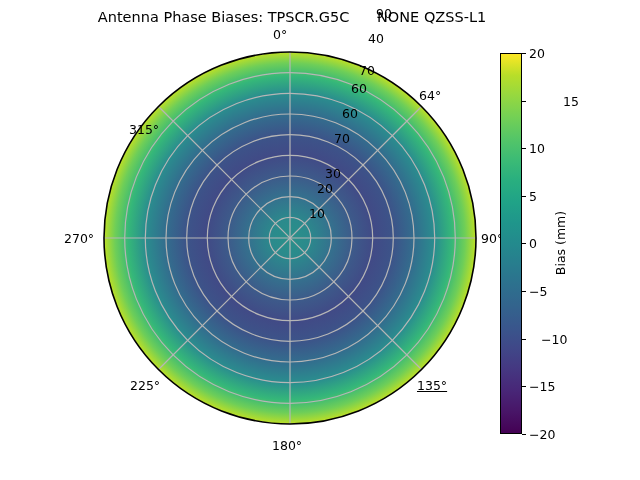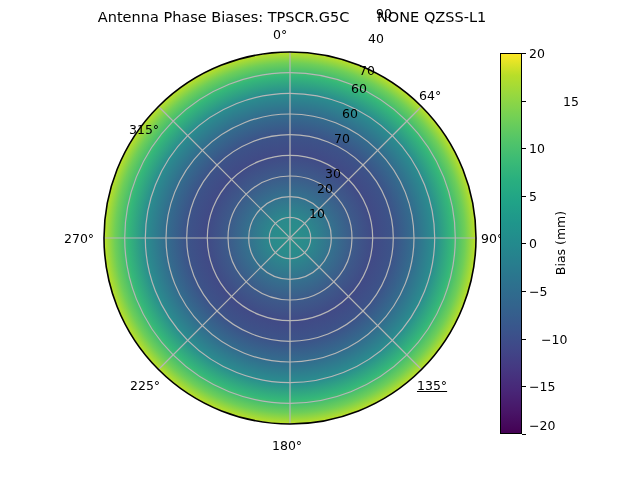--- a/index.html
+++ b/index.html
@@ -201,17 +201,17 @@
   <div class="cb-tick" style="top:434px;"></div>
 
   <span class="cb-ticklabel" style="top:53px;">20</span>
   <span class="cb-ticklabel" style="top:101px;margin-left:34px;">15</span>
   <span class="cb-ticklabel" style="top:148px;">10</span>
   <span class="cb-ticklabel" style="top:196px;">5</span>
   <span class="cb-ticklabel" style="top:243px;">0</span>
   <span class="cb-ticklabel" style="top:291px;">−5</span>
   <span class="cb-ticklabel" style="top:339px;margin-left:12px;">−10</span>
   <span class="cb-ticklabel" style="top:386px;">−15</span>
-  <span class="cb-ticklabel" style="top:425px;text-align:right;">−20</span>
+  <span class="cb-ticklabel" style="top:434px;text-align:right;">−20</span>
 
   <span id="colorbar-label">Bias (mm)</span>
 
 </div>
 
 </body></html>

